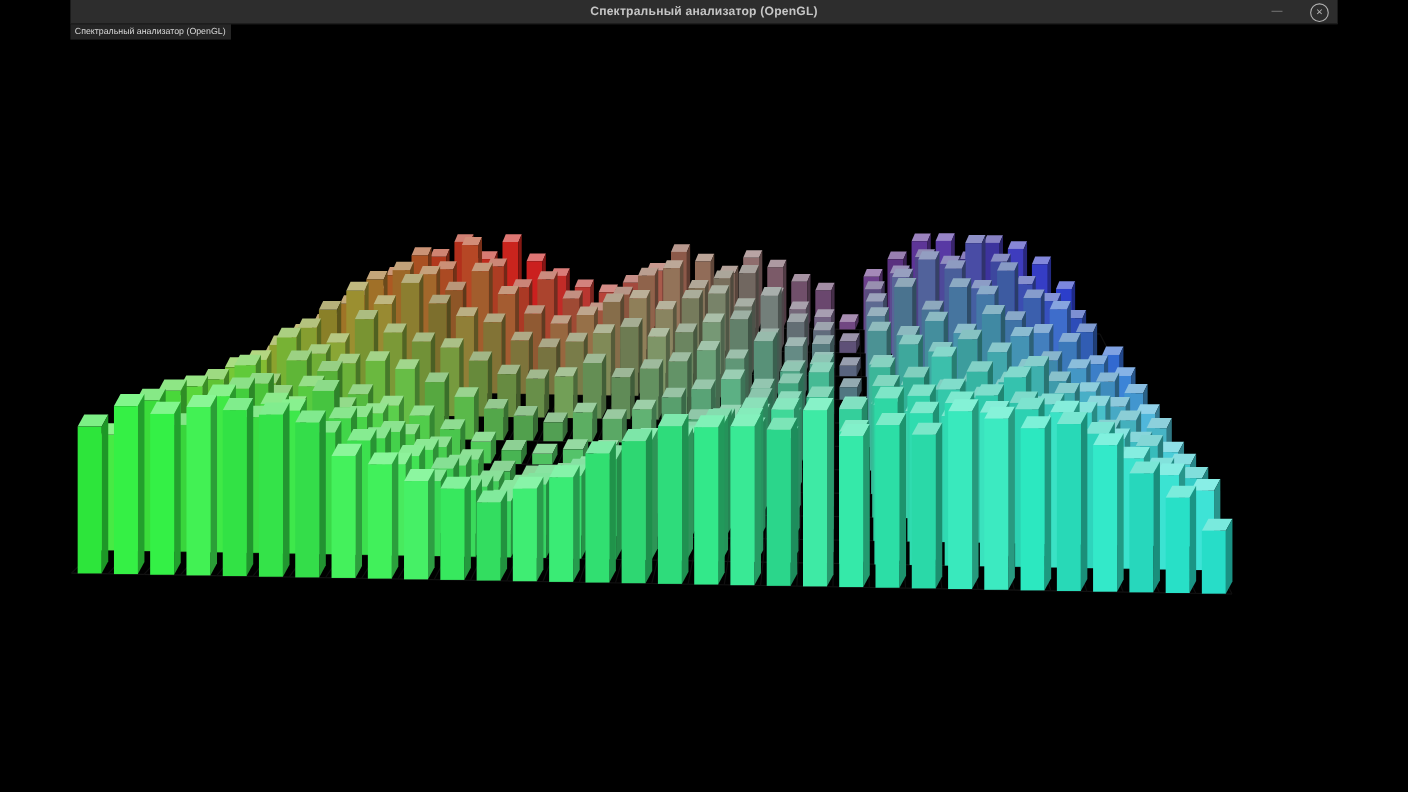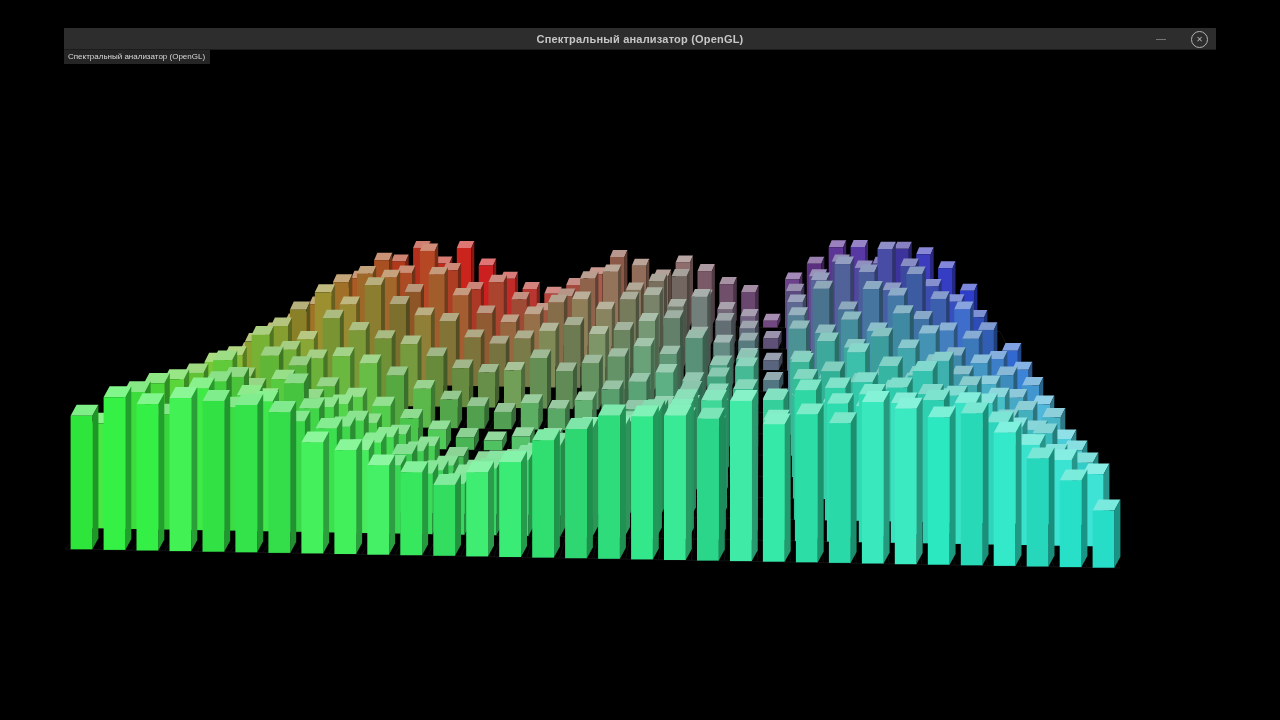--- a/index.html
+++ b/index.html
@@ -1,19 +1,19 @@
 <!DOCTYPE html>
 <html><head>
 <meta charset="utf-8">
 <style>
   html,body{margin:0;padding:0;background:#000;}
   body{width:1280px;height:720px;position:relative;overflow:hidden;
        font-family:"Liberation Sans", sans-serif;}
   .screen{position:absolute;inset:0;background:#000;}
-  .app-window{position:absolute;left:64px;top:0;width:1152px;height:532px;background:#000;margin-top:28px;}
+  .app-window{position:absolute;left:64px;top:0;width:1152px;height:532px;background:#000;}
   .titlebar{position:absolute;left:0;top:0;width:1152px;height:21px;background:#2d2d2d;
             border-bottom:1px solid #1c1c1c;display:flex;align-items:center;justify-content:center;}
   .window-title{font-size:11px;font-weight:bold;color:#c6c6c6;letter-spacing:.2px;}
   .minimize-button{position:absolute;right:46px;top:0;width:18px;height:21px;display:flex;
                    align-items:center;justify-content:center;color:#8a8a8a;font-size:10px;cursor:default;}
   .close-button{position:absolute;right:8px;top:3px;width:15px;height:15px;border:1px solid #b2b2b2;
                 border-radius:50%;display:flex;align-items:center;justify-content:center;cursor:default;}
   .close-button span{color:#b2b2b2;font-size:8px;line-height:1;}
   .viewport-caption{position:absolute;left:0;top:22px;background:#252525;color:#d8d8d8;
                     font-size:8px;padding:2px 5px 3px 4px;white-space:nowrap;}

